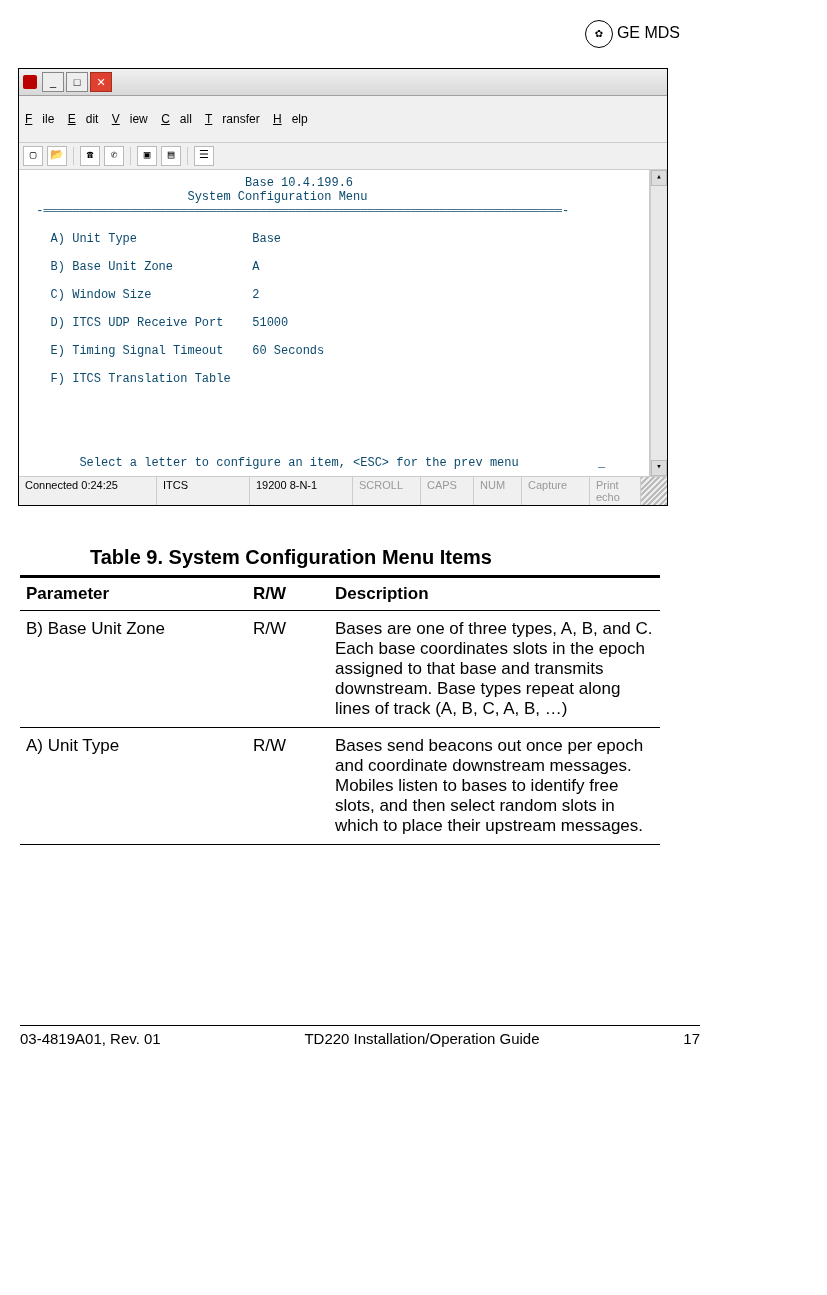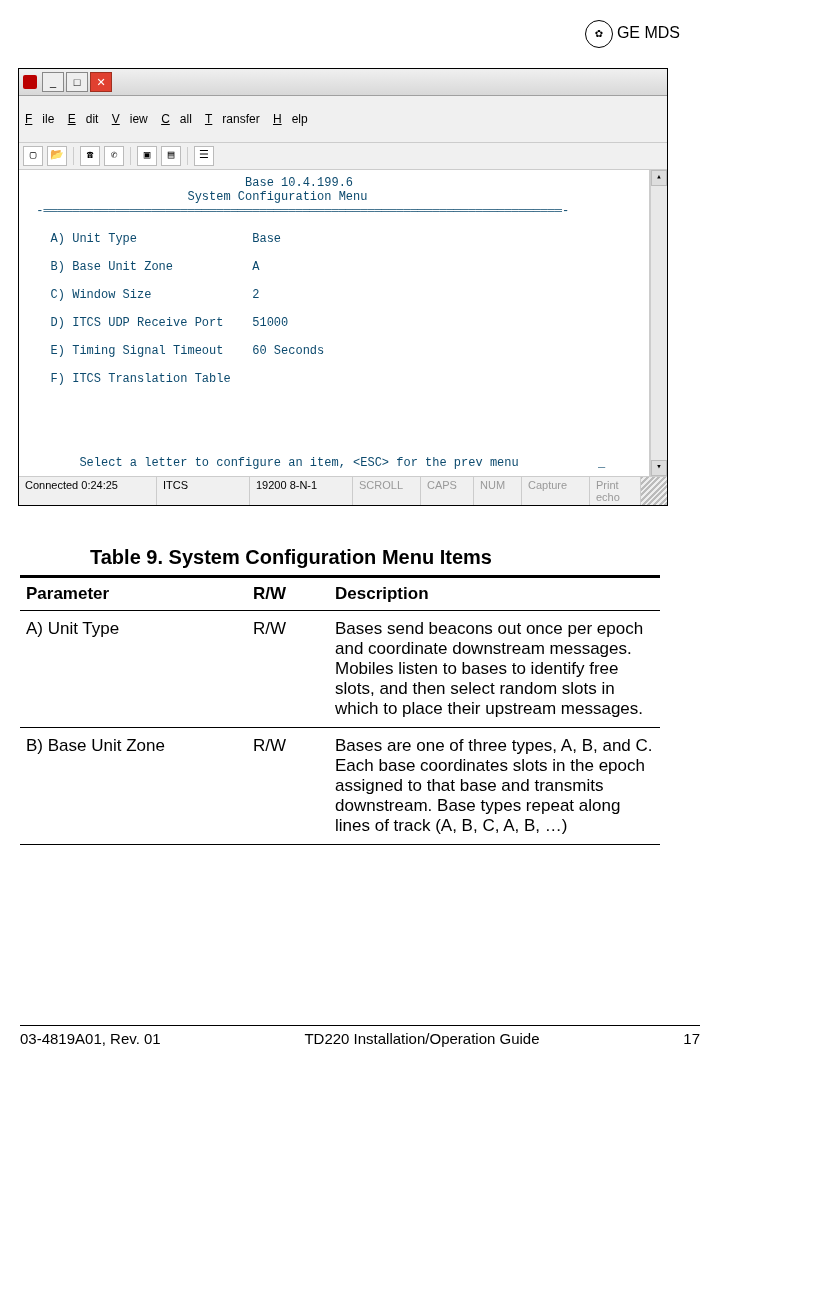--- a/index.html
+++ b/index.html
@@ -208,28 +208,28 @@
   <table class="conf">
     <thead>
       <tr>
         <th style="width:215px">Parameter</th>
         <th style="width:70px">R/W</th>
         <th class="last">Description</th>
       </tr>
     </thead>
     <tbody id="conf-body">
         <tr>
+          <td>B) Base Unit Zone</td>
+          <td>R/W</td>
+          <td class="last">Bases are one of three types, A, B, and C. Each base coordinates slots in the epoch assigned to that base and transmits downstream. Base types repeat along lines of track (A, B, C, A, B, …)</td>
+        </tr>
+        <tr>
           <td>A) Unit Type</td>
           <td>R/W</td>
           <td class="last">Bases send beacons out once per epoch and coordinate downstream messages. Mobiles listen to bases to identify free slots, and then select random slots in which to place their upstream messages.</td>
-        </tr>
-        <tr>
-          <td>B) Base Unit Zone</td>
-          <td>R/W</td>
-          <td class="last">Bases are one of three types, A, B, and C. Each base coordinates slots in the epoch assigned to that base and transmits downstream. Base types repeat along lines of track (A, B, C, A, B, …)</td>
         </tr>
       </tbody>
   </table>
 
   <div class="footer-rule"></div>
   <div class="footer">
     <div>03-4819A01, Rev. 01</div>
     <div class="mid">TD220 Installation/Operation Guide</div>
     <div>17</div>
   </div>

